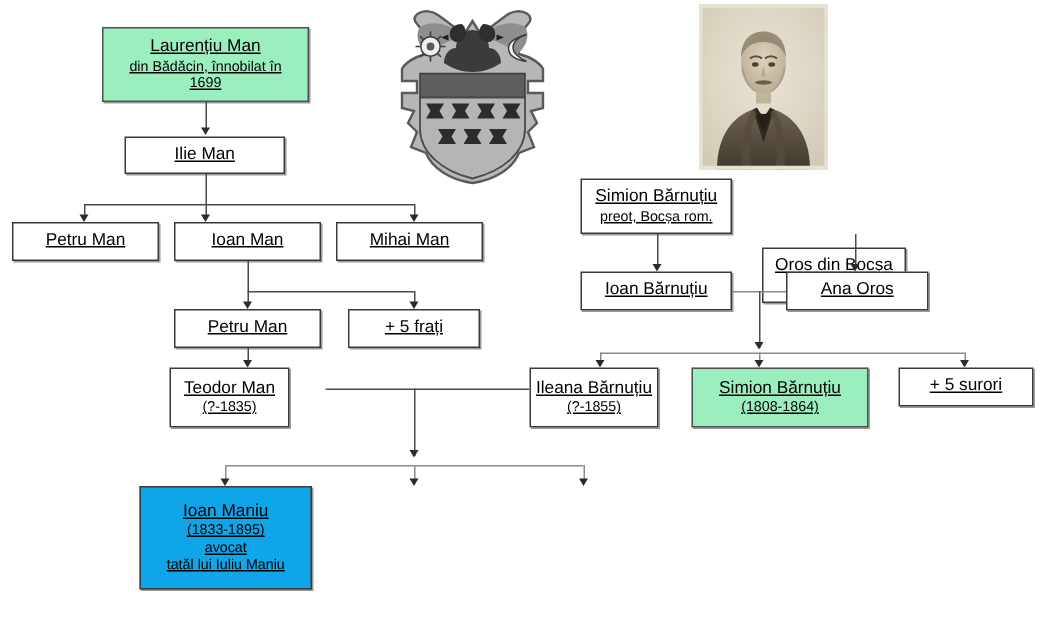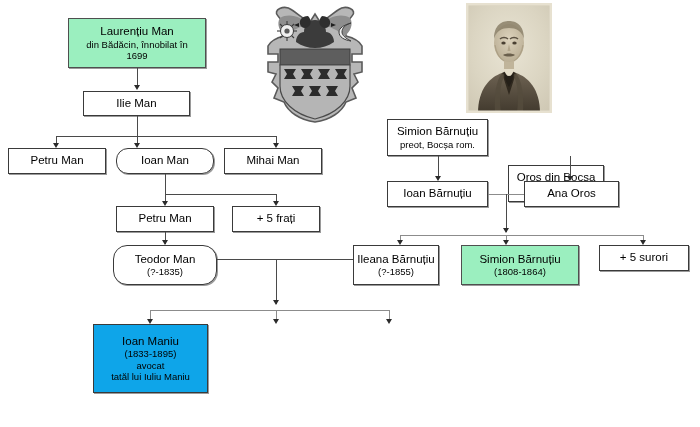--- a/index.html
+++ b/index.html
@@ -24,20 +24,21 @@
     box-sizing: border-box;
     border: 1px solid #3a3a3a;
     background: #ffffff;
     display: flex;
     flex-direction: column;
     align-items: center;
     justify-content: center;
     color: #000000;
     line-height: 1.18;
     padding: 1px 2px;
+    text-decoration: underline;
   }
   .node .l1 { font-size: 11.5px; white-space: nowrap; }
   .node .l2 { font-size: 9.5px; }
   .node .l3 { font-size: 9.5px; }
   .node .l4 { font-size: 9.5px; white-space: nowrap; }
   .node.green { background: #9BEFBF; border-color: #4f4f4f; }
   .node.yellow { background: #0ea5e9; border-color: #3a3a3a; }
   .node.shadow { box-shadow: 1px 1px 0 #9a9a9a; }
 
   
@@ -209,21 +210,21 @@
   <div class="ln lnv" style="left:56px; top:136px; height:9px;"></div>
   <div class="ln lnv" style="left:137px; top:136px; height:9px;"></div>
   <div class="ln lnv" style="left:276px; top:136px; height:9px;"></div>
   <div class="arrow" style="left:52.5px; top:143px;"></div>
   <div class="arrow" style="left:133.5px; top:143px;"></div>
   <div class="arrow" style="left:272.5px; top:143px;"></div>
 
   <div class="node shadow" style="left:8px; top:148px; width:98px; height:26px;">
     <span class="l1">Petru Man</span>
   </div>
-  <div class="node shadow" style="left:116px; top:148px; width:98px; height:26px;border-radius:12px;">
+  <div class="node shadow" style="left:116px; top:148px; width:98px; height:26px;">
     <span class="l1">Ioan Man</span>
   </div>
   <div class="node shadow" style="left:224px; top:148px; width:98px; height:26px;">
     <span class="l1">Mihai Man</span>
   </div>
 
   <div class="ln lnv" style="left:165px; top:174px; height:20px;"></div>
   <div class="ln lnh" style="left:165px; top:194px; width:111px;"></div>
   <div class="ln lnv" style="left:165px; top:194px; height:9px;"></div>
   <div class="ln lnv" style="left:276px; top:194px; height:9px;"></div>
@@ -233,21 +234,21 @@
   <div class="node shadow" style="left:116px; top:206px; width:98px; height:26px;">
     <span class="l1">Petru Man</span>
   </div>
   <div class="node shadow" style="left:232px; top:206px; width:88px; height:26px;">
     <span class="l1">+ 5 frați</span>
   </div>
 
   <div class="ln lnv" style="left:165px; top:232px; height:12px;"></div>
   <div class="arrow" style="left:161.5px; top:240px;"></div>
 
-  <div class="node shadow" style="left:113px; top:245px; width:104px; height:40px;border-radius:14px;">
+  <div class="node shadow" style="left:113px; top:245px; width:80px; height:40px;">
     <span class="l1">Teodor Man</span>
     <span class="l2">(?-1835)</span>
   </div>
 
   <div class="ln lnh" style="left:217px; top:259px; width:136px;"></div>
 
   <div class="ln lnv" style="left:276px; top:259px; height:45px;"></div>
   <div class="arrow" style="left:272.5px; top:300px;"></div>
 
   <div class="ln lnh grey" style="left:150px; top:310px; width:239px;"></div>

